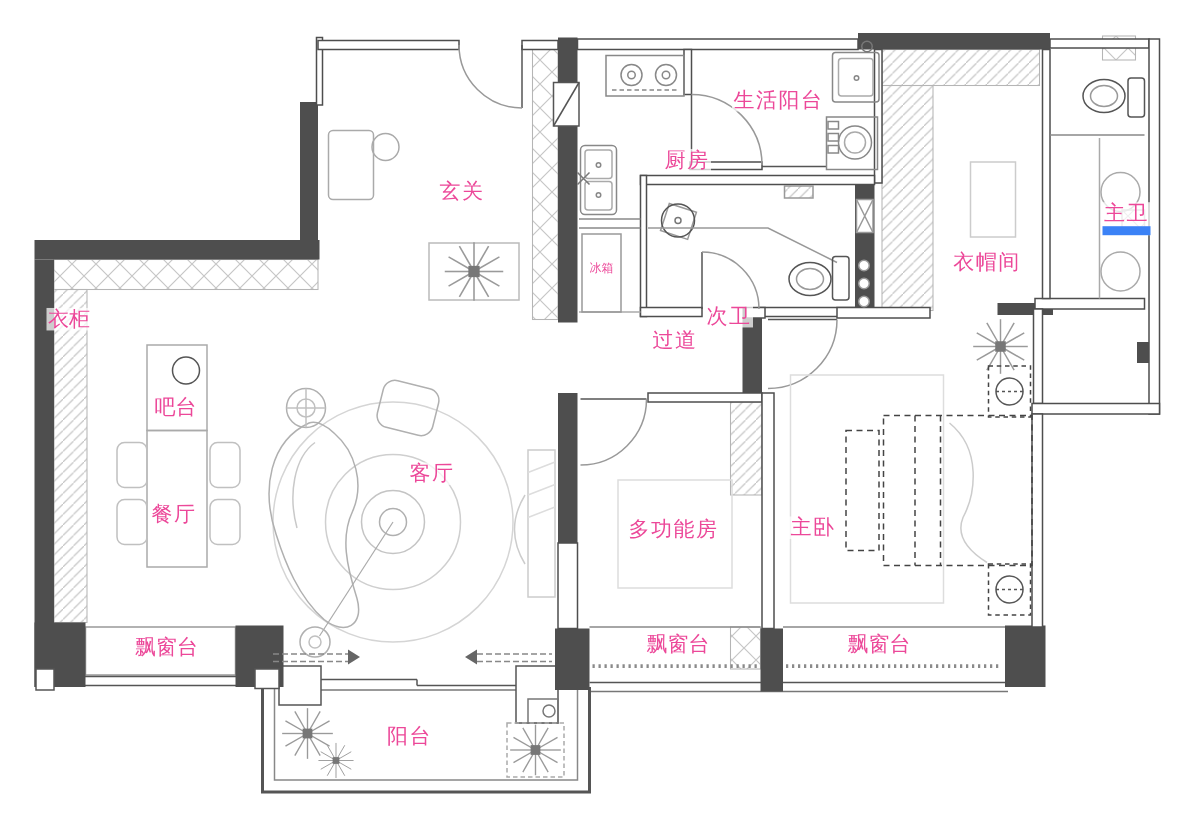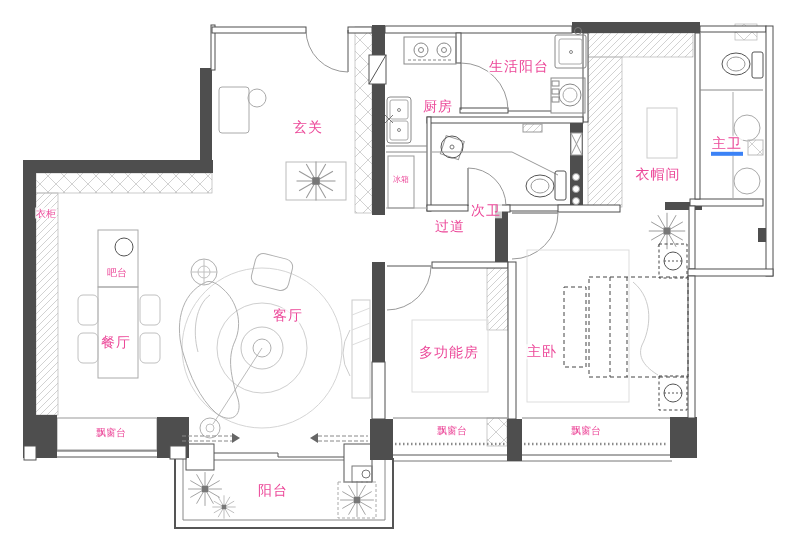--- a/index.html
+++ b/index.html
@@ -2,23 +2,23 @@
 <html><head>
 <meta charset="utf-8">
 <style>
   html,body{margin:0;padding:0;background:#ffffff;}
   .plan{position:relative;width:800px;height:547px;background:#fff;overflow:hidden;
         font-family:"Liberation Sans","DejaVu Sans",sans-serif;}
   .plan svg{position:absolute;left:0;top:0;}
   .lbl{position:absolute;transform:translate(-50%,-50%);color:#ec4899;
        font-size:14px;letter-spacing:1px;white-space:nowrap;
        background:rgba(255,255,255,0.72);padding:0 1px;line-height:1.1;}
-  .lbl.small{font-size:10px;letter-spacing:0;}
+  .lbl.small{font-size:14px;letter-spacing:0;}
   .lbl.tiny{font-size:8px;letter-spacing:0;background:transparent;}
-  .lbl.underline{border-bottom:4px solid #3b82f6;padding-bottom:1px;}
+  .lbl.underline{border-bottom:6px solid #3b82f6;padding-bottom:1px;margin-left:24px;}
 </style>
 </head>
 <body>
 
 <div class="plan">
 <svg width="800" height="547" viewBox="0 0 800 547">
   <defs>
     <pattern id="cross" width="16" height="16" patternUnits="userSpaceOnUse">
       <path d="M0 0 L16 16 M16 0 L0 16" stroke="#c6c6c6" stroke-width="0.8" fill="none"></path>
     </pattern>
@@ -265,21 +265,21 @@
     <circle cx="124" cy="247" r="9" stroke="#555"></circle>
     <rect x="98" y="287" width="40" height="91"></rect>
     <rect x="78" y="295" width="20" height="30" rx="5" stroke="#c0c0c0"></rect>
     <rect x="78" y="333" width="20" height="30" rx="5" stroke="#c0c0c0"></rect>
     <rect x="140" y="295" width="20" height="30" rx="5" stroke="#c0c0c0"></rect>
     <rect x="140" y="333" width="20" height="30" rx="5" stroke="#c0c0c0"></rect>
   </g>
 </svg>
 
   <div class="lbl" style="left:308px;top:128px">玄关</div>
-  <div class="lbl" style="left:438px;top:107px">厨房</div>
+  <div class="lbl" style="left:458px;top:107px">厨房</div>
   <div class="lbl" style="left:519px;top:67px">生活阳台</div>
   <div class="lbl" style="left:486px;top:211px">次卫</div>
   <div class="lbl underline" style="left:727px;top:146px">主卫</div>
   <div class="lbl" style="left:658px;top:175px">衣帽间</div>
   <div class="lbl" style="left:450px;top:227px">过道</div>
   <div class="lbl" style="left:116px;top:343px">餐厅</div>
   <div class="lbl" style="left:288px;top:316px">客厅</div>
   <div class="lbl" style="left:449px;top:353px">多功能房</div>
   <div class="lbl" style="left:542px;top:352px">主卧</div>
   <div class="lbl" style="left:273px;top:491px">阳台</div>

